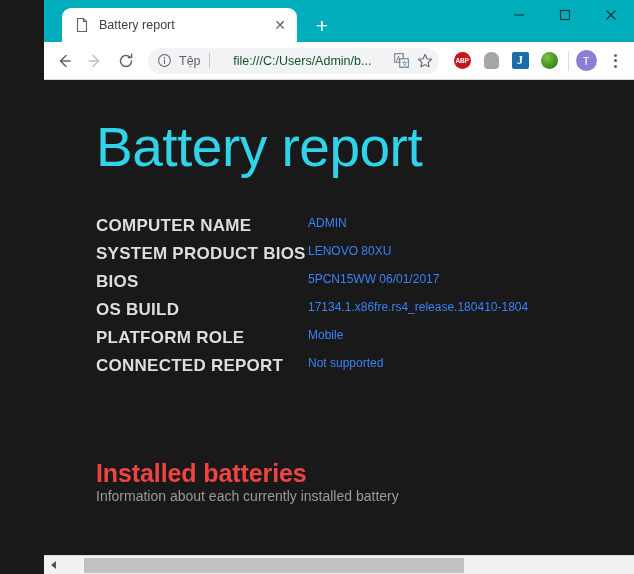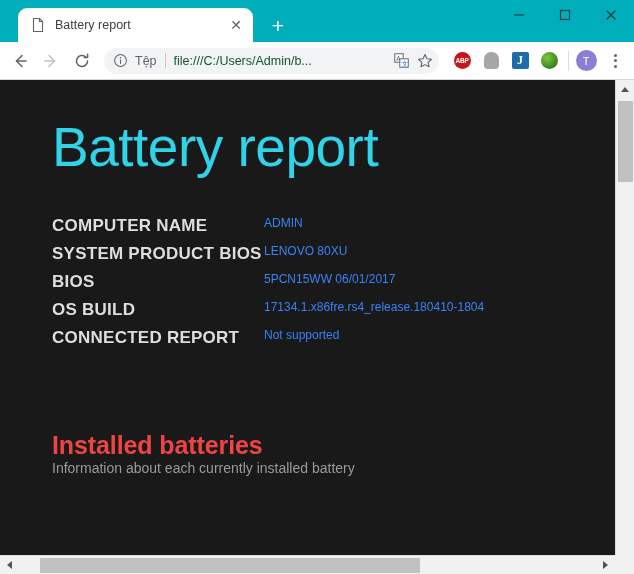--- a/index.html
+++ b/index.html
@@ -4,21 +4,21 @@
 <style>
   * { box-sizing: border-box; margin: 0; padding: 0; }
   html, body {
     width: 634px; height: 574px;
     overflow: hidden;
     font-family: "Liberation Sans", sans-serif;
     background: #191919;
   }
 
   
-  .browser { width: 634px; height: 550px; position: relative; }
+  .browser { width: 634px; height: 550px; position: relative; padding-left: 44px; }
 
   .tabstrip {
     height: 42px;
     background: #00AEBB;
     display: flex;
     align-items: flex-end;
     position: relative;
   }
   .tab {
     margin-left: 18px;
@@ -76,20 +76,21 @@
   }
 
   
   .toolbar {
     height: 38px;
     background: #ffffff;
     display: flex;
     align-items: center;
     padding: 0 7px 0 6px;
     border-bottom: 1px solid #d6d6d6;
+    text-align: center;
   }
   .navbtn {
     width: 28px; height: 28px;
     display: flex; align-items: center; justify-content: center;
     flex: 0 0 28px;
     margin-right: 3px;
   }
   .omnibox {
     flex: 1 1 auto;
     height: 26px;
@@ -447,20 +448,24 @@
           </tr>
           <tr>
             <td class="info-label">BIOS</td>
             <td class="info-value">5PCN15WW 06/01/2017</td>
           </tr>
           <tr>
             <td class="info-label">OS BUILD</td>
             <td class="info-value">17134.1.x86fre.rs4_release.180410-1804</td>
           </tr>
           <tr>
+            <td class="info-label">PLATFORM ROLE</td>
+            <td class="info-value">Mobile</td>
+          </tr>
+          <tr>
             <td class="info-label">CONNECTED REPORT</td>
             <td class="info-value">Not supported</td>
           </tr>
         </tbody>
       </table>
 
       <div class="section">
         <div class="section-title">Installed batteries</div>
         <div class="section-sub">Information about each currently installed battery</div>
       </div>

